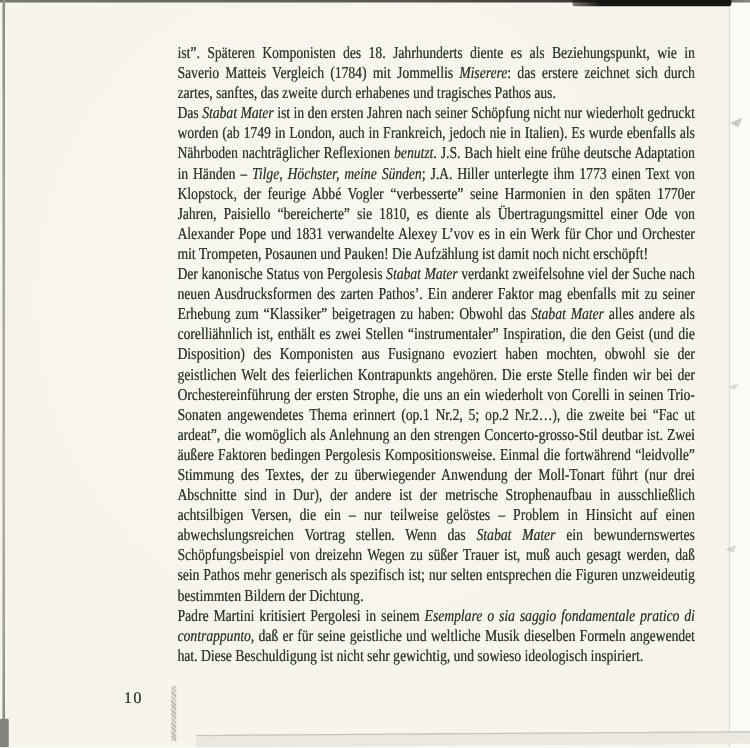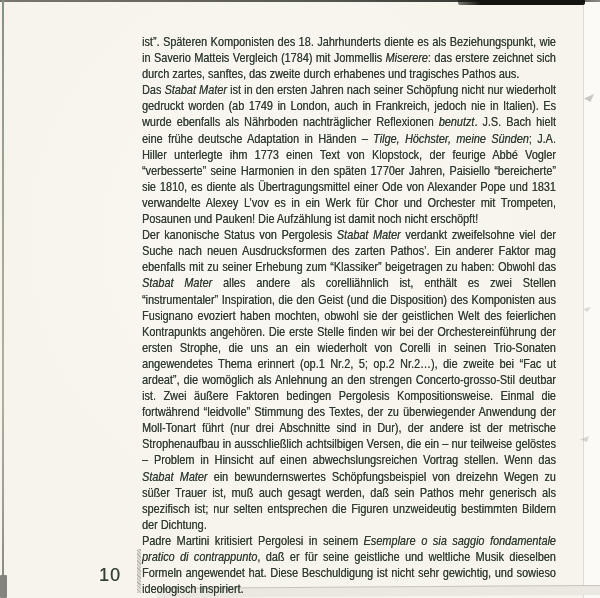--- a/index.html
+++ b/index.html
@@ -5,21 +5,21 @@
   html, body { margin: 0; padding: 0; background: #ffffff; }
 
   .scan {
     position: relative;
     width: 600px;
     height: 598px;
     overflow: hidden;
     background:
       radial-gradient(ellipse at 45% 40%, rgba(255,255,255,0.35), rgba(255,255,255,0) 60%),
       #f7f4ec;
-    font-family: Liberation Sans, sans-serif;
+    font-family: Liberation Serif, serif;
   }
 
   
   .page-edge-strip {
     position: absolute;
     top: 0; right: 0;
     width: 16px; height: 100%;
     background: #fbfaf7;
     border-left: 1px solid #dcdad2;
   }
@@ -86,22 +86,22 @@
     line-height: 16.1px;
     text-align: justify;
     text-shadow: 0.25px 0 0 rgba(46,58,47,0.75);
   }
   .text-block p.para { margin: 0; padding: 0; }
   .text-block em { font-style: italic; }
 
   
   .page-number {
     position: absolute;
-    left: 99px; top: 565px;
-    font-size: 18px;
+    left: 99px; top: 550px;
+    font-size: 13px;
     letter-spacing: 1px;
     color: #333f35;
     text-shadow: 0.25px 0 0 rgba(46,58,47,0.7);
   }
   .folio-rule {
     position: absolute;
     left: 137px; top: 549px;
     width: 4px; height: 44px;
     background: repeating-linear-gradient(45deg, #b3b1a8 0 1px, #dddbd3 1px 2.5px);
     opacity: 0.95;

